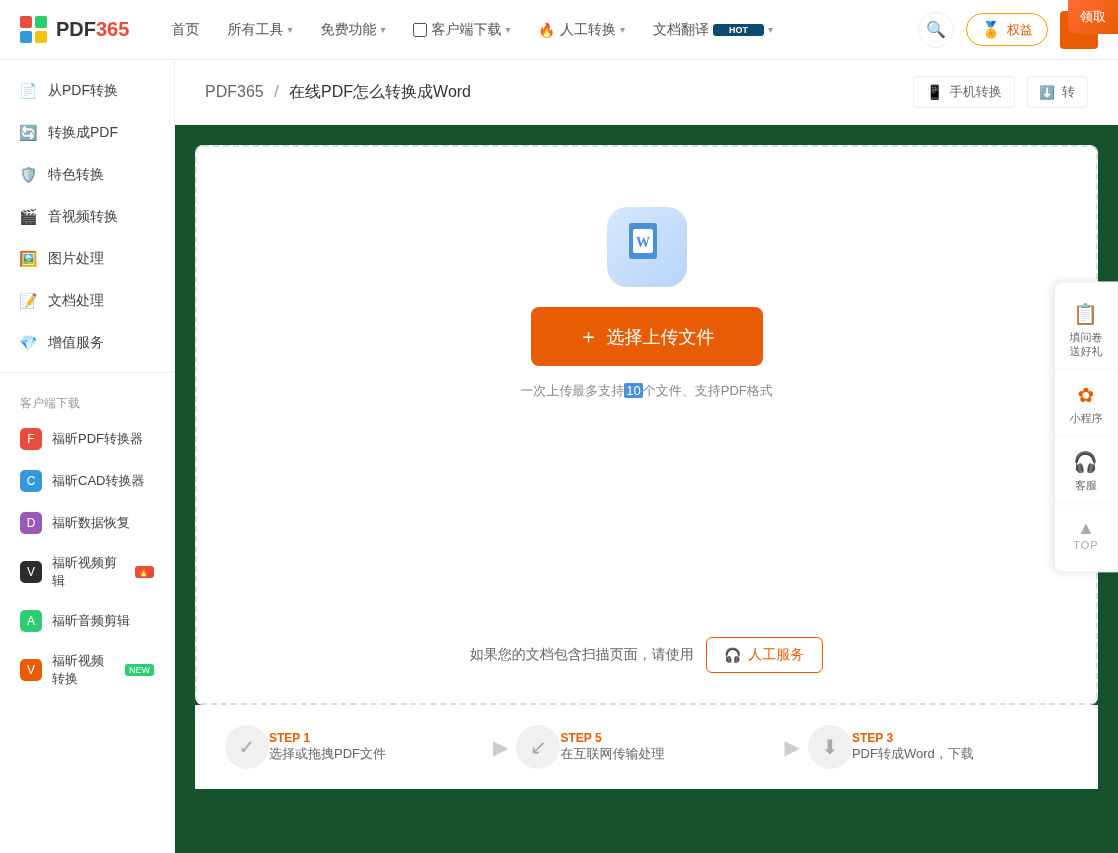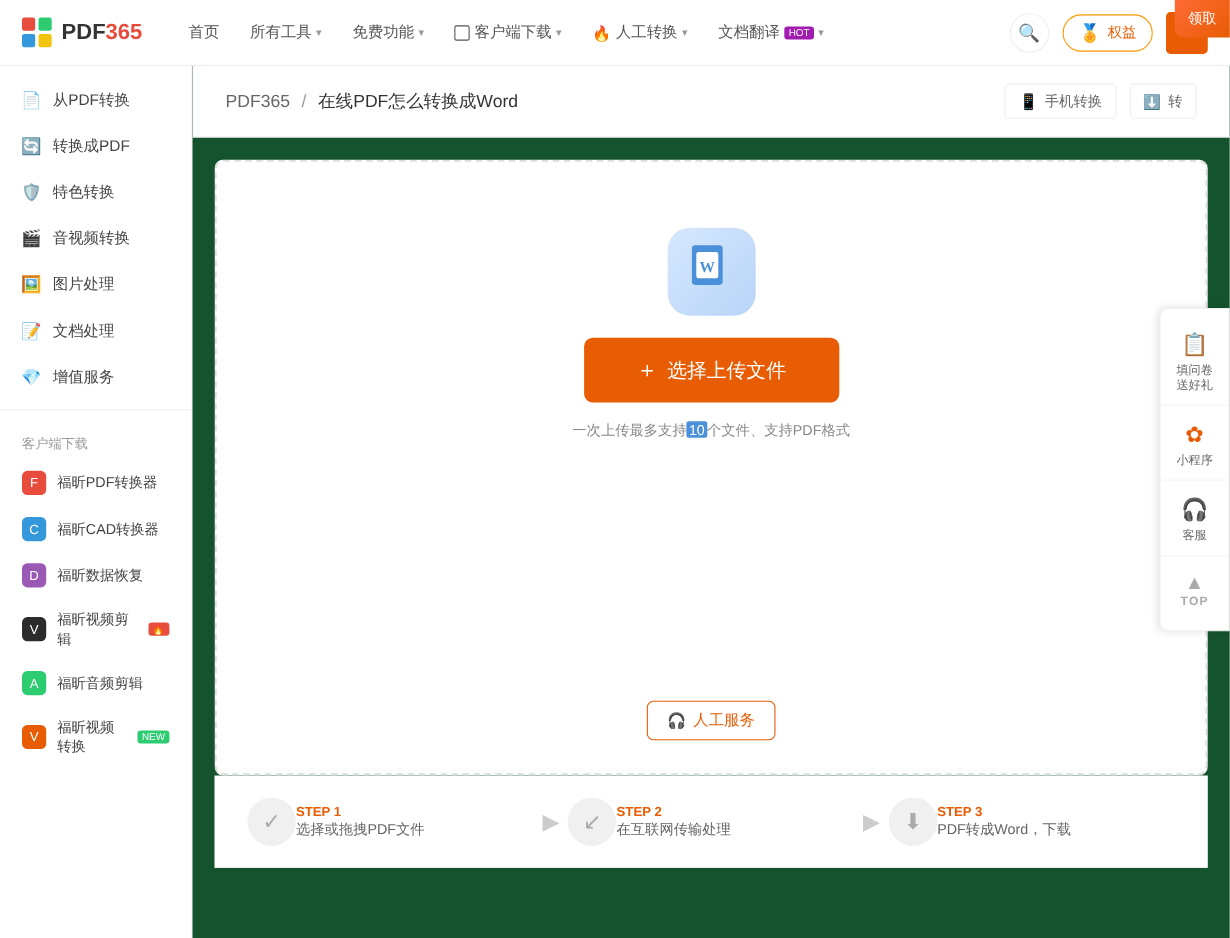--- a/index.html
+++ b/index.html
@@ -51,26 +51,26 @@
       cursor: pointer;
       border-radius: 4px;
       display: flex;
       align-items: center;
       gap: 4px;
       white-space: nowrap;
     }
     .nav-chevron { font-size: 10px; color: #999; }
 
     .nav-badge-hot {
-      background: #a21caf;
+      background: #0c4a6e;
       color: #fff;
       font-size: 9px;
-      padding: 1px 4px;
+      padding: 1px 16px;
       border-radius: 3px;
-      font-weight: normal;
+      font-weight: bold;
     }
     .nav-flame { color: #e85d04; font-size: 14px; }
 
     .header-actions {
       display: flex;
       align-items: center;
       gap: 12px;
     }
     .search-icon-btn {
       width: 36px;
@@ -407,21 +407,21 @@
     }
     .float-top-item {
       display: flex;
       flex-direction: column;
       align-items: center;
       padding: 10px 4px;
       cursor: pointer;
       width: 100%;
     }
     .float-top-icon { font-size: 18px; color: #aaa; }
-    .float-top-label { font-size: 11px; color: #aaa; font-weight: bold; letter-spacing: 1px; text-align: right; }
+    .float-top-label { font-size: 11px; color: #aaa; font-weight: normal; letter-spacing: 1px; text-align: right; }
   </style>
 </head>
 <body>
 
 <div class="header">
   <div class="logo-area">
     <div class="logo-squares">
       <div class="logo-sq sq-red"></div>
       <div class="logo-sq sq-green"></div>
       <div class="logo-sq sq-blue"></div>
@@ -574,40 +574,41 @@
         <span>选择上传文件</span>
       </button>
 
       <div class="upload-hint">
         <span>一次上传最多支持</span><span class="hint-highlight">10</span><span>个文件、支持PDF格式</span>
       </div>
 
       <div style="flex:1"></div>
 
       <div class="human-service-area">
+        <span class="human-service-text">如果您的文档包含扫描页面，请使用</span>
         <button class="human-service-btn">
           <span>🎧</span>
           <span>人工服务</span>
         </button>
       </div>
     </div>
 
     <div class="steps-section">
       <div class="step-item">
         <div class="step-icon-circle">✓</div>
         <div class="step-content">
           <div class="step-label">STEP 1</div>
           <div class="step-desc">选择或拖拽PDF文件</div>
         </div>
       </div>
       <div class="step-arrow">▶</div>
       <div class="step-item">
         <div class="step-icon-circle">↙</div>
         <div class="step-content">
-          <div class="step-label">STEP 2</div>
+          <div class="step-label">STEP 5</div>
           <div class="step-desc">在互联网传输处理</div>
         </div>
       </div>
       <div class="step-arrow">▶</div>
       <div class="step-item">
         <div class="step-icon-circle">⬇</div>
         <div class="step-content">
           <div class="step-label">STEP 3</div>
           <div class="step-desc">PDF转成Word，下载</div>
         </div>

